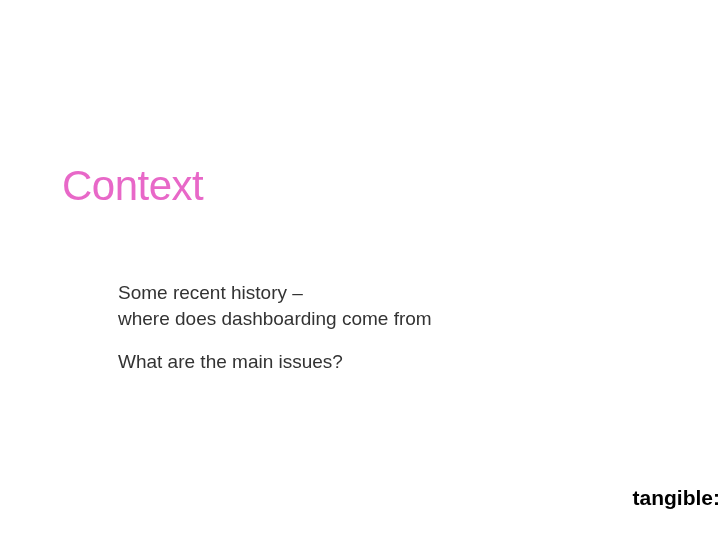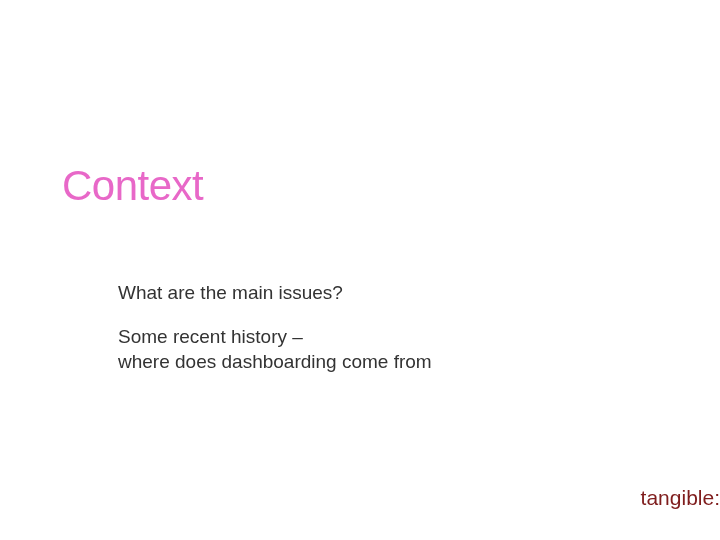--- a/index.html
+++ b/index.html
@@ -46,38 +46,38 @@
   }
   .logo {
     position: absolute;
     right: 0;
     bottom: 32px;
     text-align: left;
     line-height: 1.0;
   }
   .logo-top {
     font-size: 21px;
-    color: #7f1d1d;
-    font-weight: 400;
+    color: #000000;
+    font-weight: 700;
     font-family: Arial, Helvetica, sans-serif;
     display: block;
   }
   .logo-bottom {
     font-size: 21px;
     color: #9a9a9a;
     font-weight: 300;
     font-family: Arial, Helvetica, sans-serif;
     display: block;
   }
 </style>
 </head>
 <body>
 
 <div class="slide">
   <h1 class="title">Context</h1>
   <div class="content">
+    <p class="bullet">Some recent history –<br>where does dashboarding come from</p>
     <p class="bullet">What are the main issues?</p>
-    <p class="bullet">Some recent history –<br>where does dashboarding come from</p>
   </div>
   <div class="logo">
     <span class="logo-top">tangible:</span>
   </div>
 </div>
 
 </body></html>

